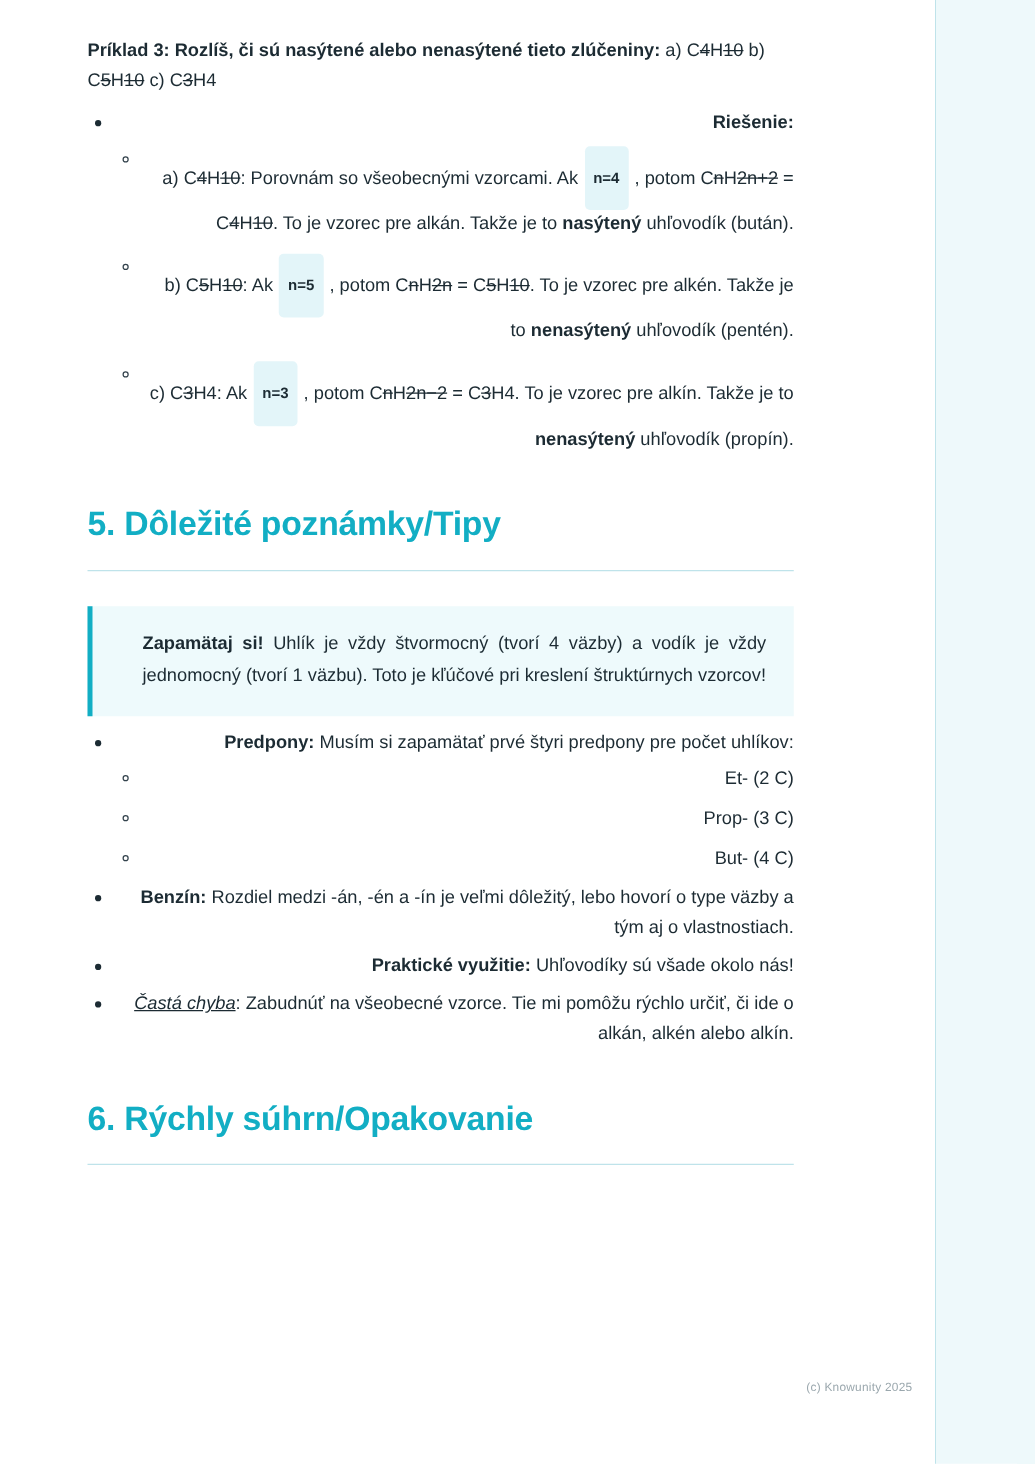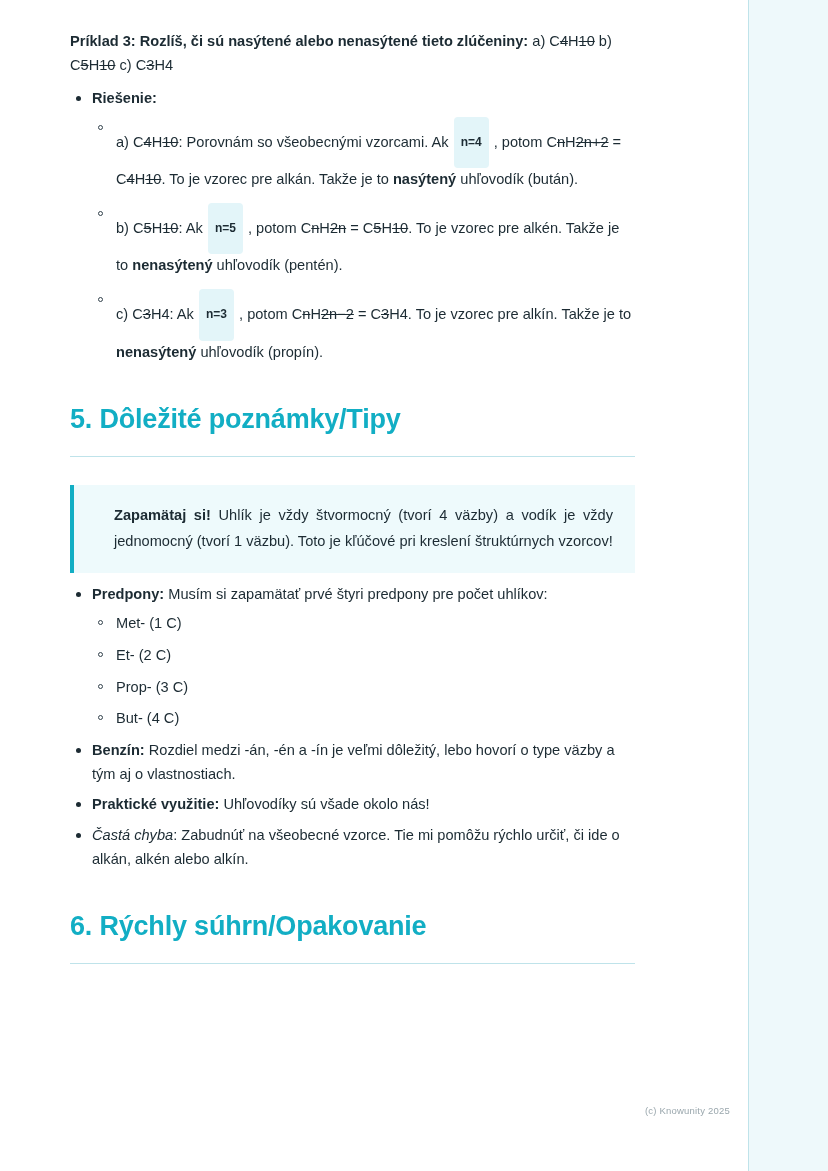--- a/index.html
+++ b/index.html
@@ -62,20 +62,21 @@
     font-size: 12px;
     font-weight: bold;
     color: #1c2b33;
     vertical-align: 1px;
     margin: 0 1px;
   }
   ul.lvl1 {
     list-style: none;
     margin: 10px 0 0 0;
     padding: 0;
+    text-align: right;
   }
   ul.lvl1 > li {
     position: relative;
     padding-left: 22px;
     margin-bottom: 7px;
   }
   ul.lvl1 > li::before {
     content: "";
     position: absolute;
     left: 6px;
@@ -134,20 +135,21 @@
     margin: 0;
     text-align: justify;
     line-height: 1.78;
     font-size: 14.6px;
   }
   .bullets-main {
     margin-top: 26px;
   }
   .subnote {
     font-style: italic;
+    text-decoration: underline;
   }
   .footer-credit {
     position: absolute;
     left: 645px;
     top: 1103px;
     font-size: 9.5px;
     color: #9aa7ad;
     letter-spacing: 0.2px;
   }
   .sec6 {
@@ -211,21 +213,20 @@
         <b>Zapamätaj si!</b>
         <span>Uhlík je vždy štvormocný (tvorí 4 väzby) a vodík je vždy jednomocný (tvorí 1 väzbu). Toto je kľúčové pri kreslení štruktúrnych vzorcov!</span>
       </p>
     </div>
 
     <ul class="lvl1 bullets-main">
       <li>
         <b>Predpony:</b>
         <span>Musím si zapamätať prvé štyri predpony pre počet uhlíkov:</span>
         <ul class="lvl2 tight">
-          <li>Met- (1 C)</li>
           <li>Et- (2 C)</li>
           <li>Prop- (3 C)</li>
           <li>But- (4 C)</li>
         </ul>
       </li>
 
       <li>
         <b>Benzín:</b>
         <span>Rozdiel medzi -án, -én a -ín je veľmi dôležitý, lebo hovorí o type väzby a tým aj o vlastnostiach.</span>
       </li>

